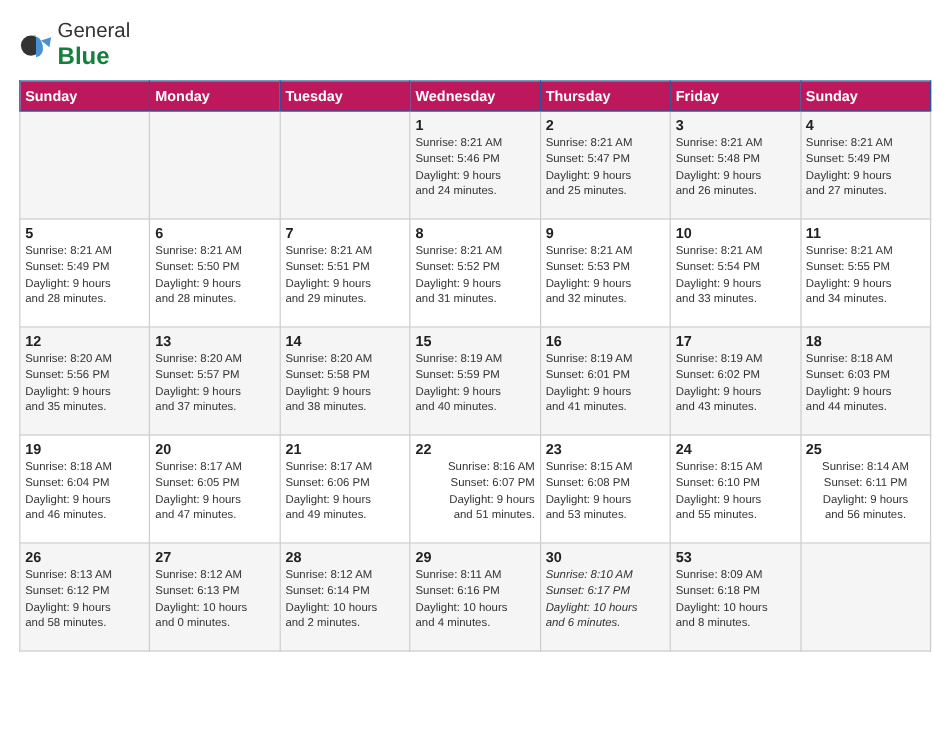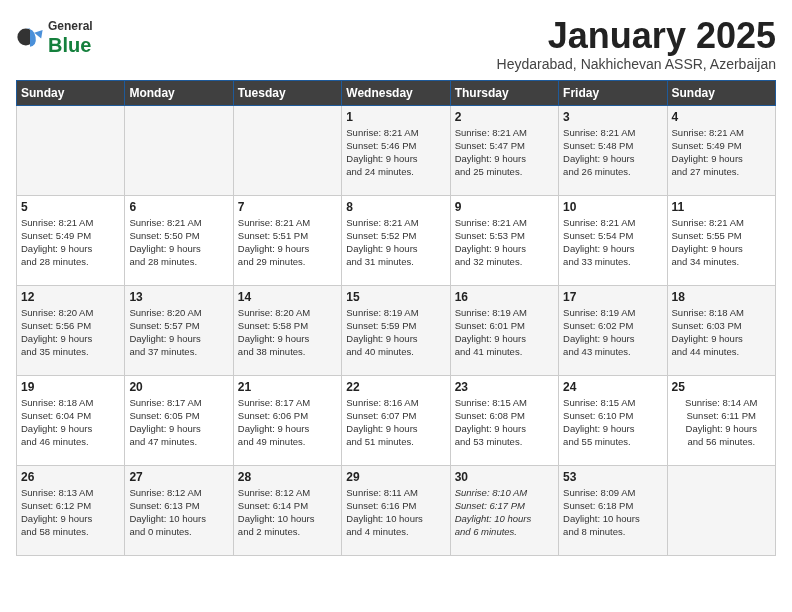--- a/index.html
+++ b/index.html
@@ -37,21 +37,21 @@
     .location-title {
       font-size: 14px;
       color: #444;
     }
     table {
       width: 100%;
       border-collapse: collapse;
       table-layout: fixed;
     }
     thead tr th {
-      background: #404040;
+      background: #be185d;
       color: #fff;
       font-size: 12px;
       font-weight: bold;
       padding: 5px 4px;
       text-align: left;
       border: 1px solid #1e5a9a;
     }
     tbody tr td {
       vertical-align: top;
       border: 1px solid #ccc;
@@ -82,27 +82,23 @@
 <body>
 
 <div class="header">
   <div class="logo">
     <svg class="logo-icon" viewBox="0 0 40 40" xmlns="http://www.w3.org/2000/svg">
       <circle cx="14" cy="20" r="12" fill="#333"></circle>
       <path d="M14 8 Q26 8 28 20 Q30 32 20 34 L20 8 Z" fill="#4a90d9"></path>
       <path d="M26 14 L38 10 L36 22 Z" fill="#4a90d9"></path>
     </svg>
     <div>
-      <span style="font-size:12px;font-weight:bold;color:#333;">General</span><br>
+      <span style="font-size:17px;font-weight:normal;color:#333;">General</span><br>
       <span style="font-size:20px;font-weight:bold;color:#15803d;">Blue</span>
     </div>
-  </div>
-  <div class="title-block">
-    <div class="month-title">January 2025</div>
-    <div class="location-title">Heydarabad, Nakhichevan ASSR, Azerbaijan</div>
   </div>
 </div>
 
 <table>
   <thead>
     <tr>
     <th>Sunday</th>
         <th>Monday</th>
         <th>Tuesday</th>
         <th>Wednesday</th>
@@ -264,21 +260,21 @@
         </td>
         <td>
           <span class="day-num">21</span>
           <div class="day-info" style="white-space: pre-line;">Sunrise: 8:17 AM
 Sunset: 6:06 PM
 Daylight: 9 hours
 and 49 minutes.</div>
         </td>
         <td>
           <span class="day-num">22</span>
-          <div class="day-info" style="white-space: pre-line;">Sunrise: 8:16 AM
+          <div class="day-info" style="white-space: pre-line; text-align: right;">Sunrise: 8:16 AM
 Sunset: 6:07 PM
 Daylight: 9 hours
 and 51 minutes.</div>
         </td>
         <td>
           <span class="day-num">23</span>
           <div class="day-info" style="white-space: pre-line;">Sunrise: 8:15 AM
 Sunset: 6:08 PM
 Daylight: 9 hours
 and 53 minutes.</div>

